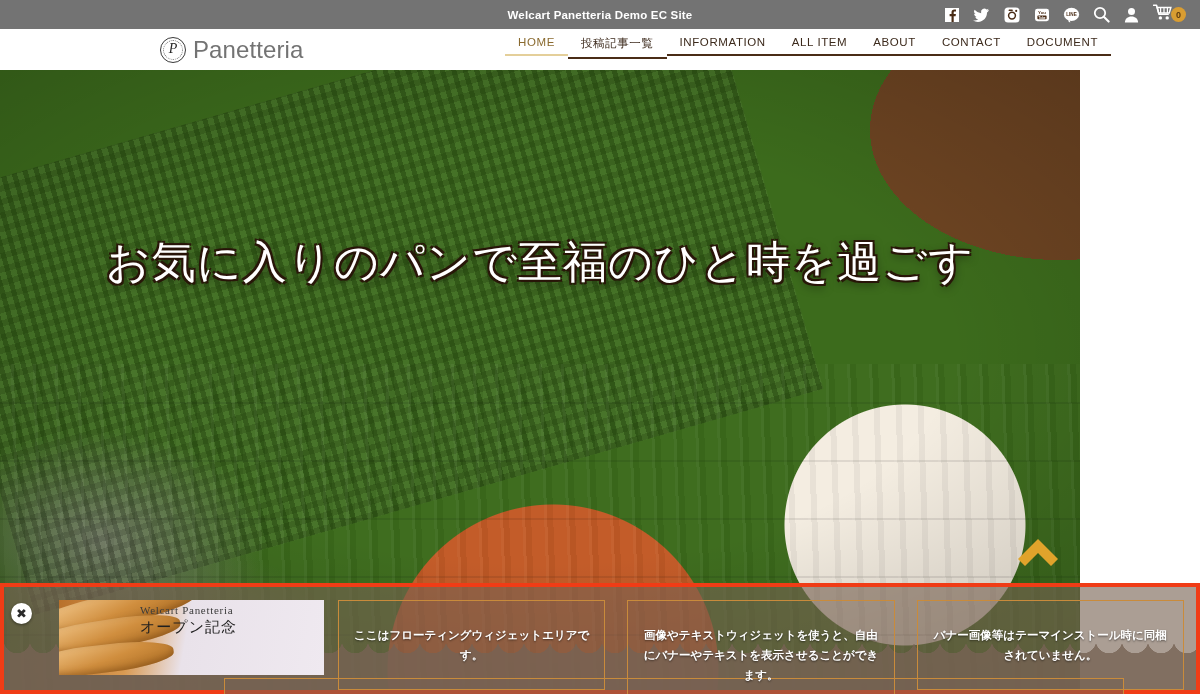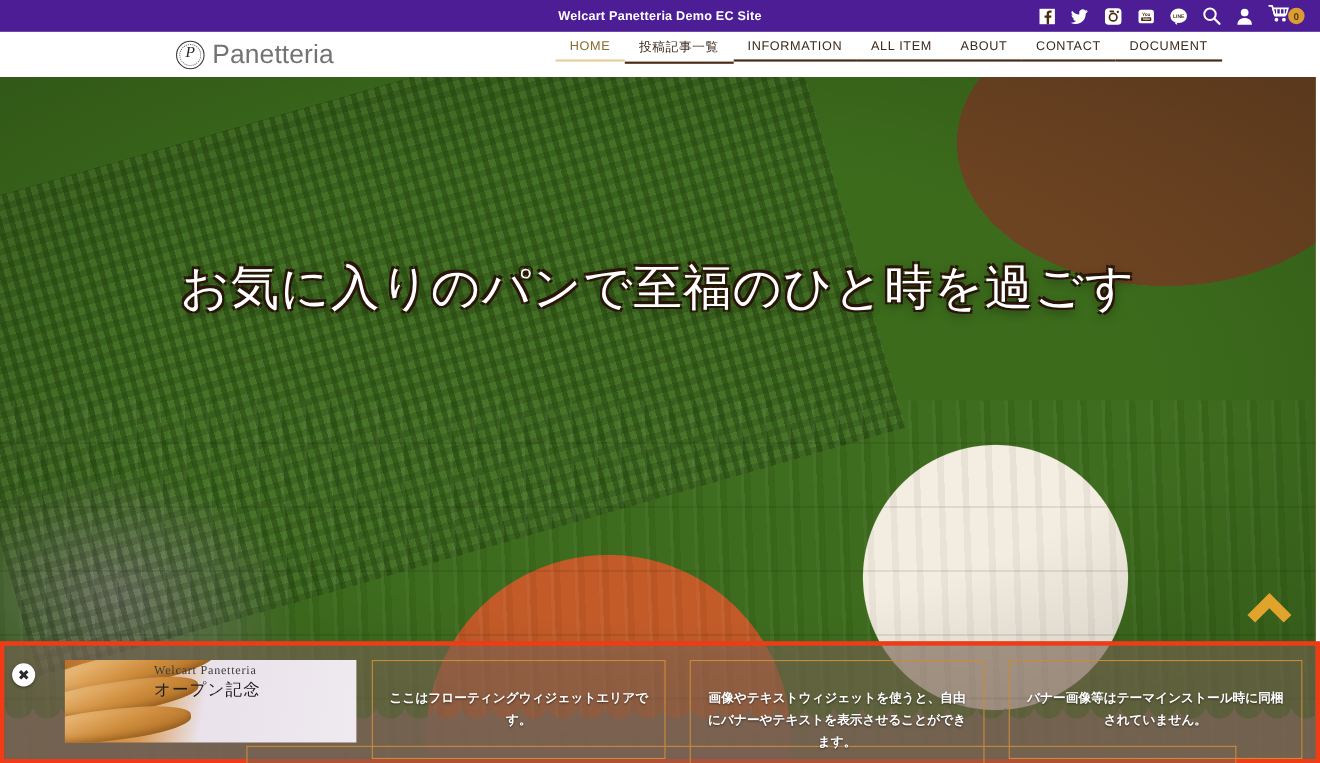--- a/index.html
+++ b/index.html
@@ -17,21 +17,21 @@
     position: relative;
     width: 1200px;
     height: 694px;
     overflow: hidden;
   }
 
   
   .topbar {
     position: relative;
     height: 29px;
-    background: #4c1d95;
+    background: #737373;
     display: flex;
     align-items: center;
     justify-content: center;
     z-index: 40;
   }
   .topbar-title {
     color: #ffffff;
     font-size: 11.5px;
     font-weight: bold;
     letter-spacing: .2px;
@@ -118,21 +118,21 @@
     letter-spacing: .1px;
     font-family: "Liberation Sans", sans-serif;
   }
 
   .mainnav {
     position: absolute;
     right: 0px;
     left: 505px;
     height: 28px;
     display: flex;
-    align-items: center;
+    align-items: flex-start;
   }
   .navitem {
     position: relative;
     padding: 0 0 7px 0;
     margin-right: 0;
     font-size: 11.5px;
     color: #3c2a1c;
     letter-spacing: .6px;
     cursor: pointer;
     text-align: center;
@@ -146,21 +146,21 @@
     margin-top: 6px;
   }
   .navitem.active { color: #8a6a2f; }
   .navitem.active .bar { background: #e4cf9a; }
 
   
   .hero {
     position: absolute;
     top: 70px;
     left: 0;
-    width: 1196px;
+    width: 1080px;
     height: 624px;
     overflow: hidden;
     background: #6b5544;
     z-index: 1;
   }
   .hero-photo {
     position: absolute;
     inset: 0;
     background:
       

